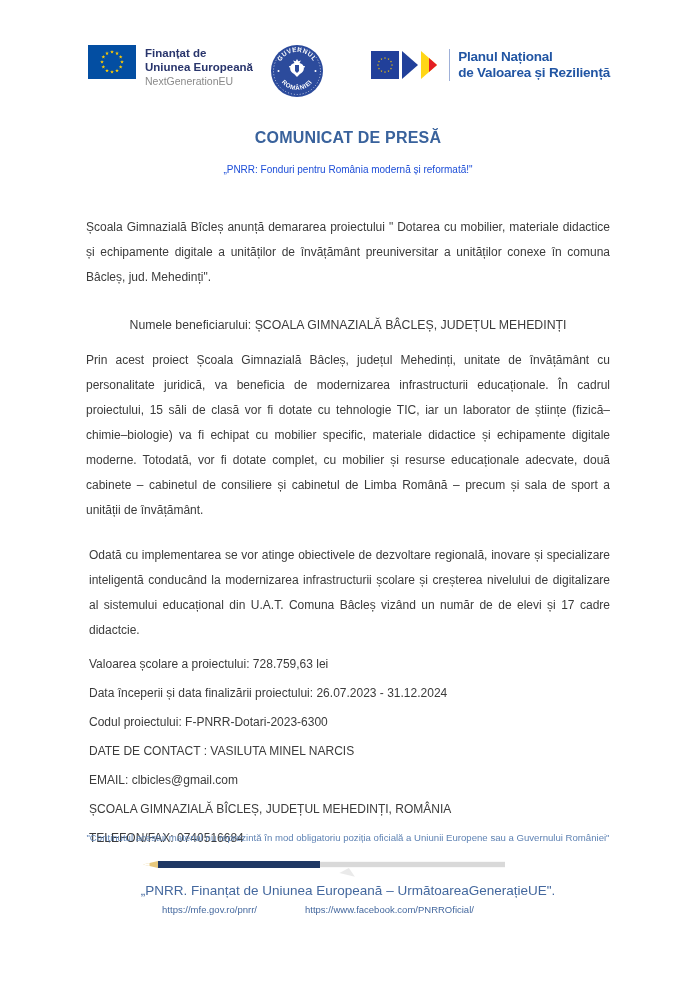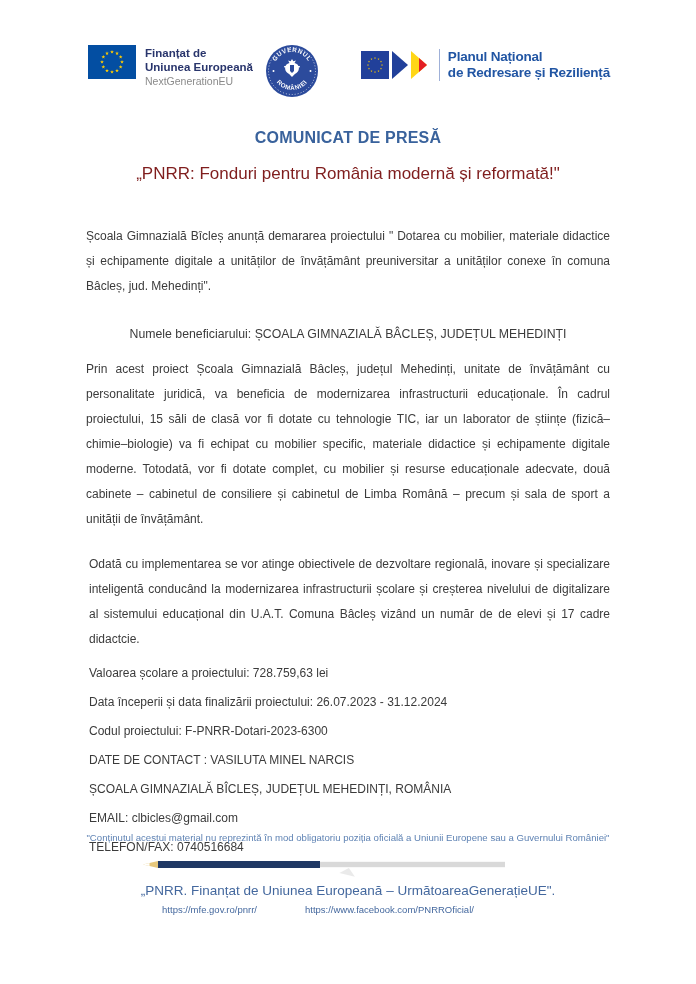--- a/index.html
+++ b/index.html
@@ -19,21 +19,21 @@
   .eu-text { padding-top: 1px; }
   .eu-text .l1, .eu-text .l2 { font-size: 11.5px; font-weight: bold; color: #29356c; line-height: 14px; }
   .eu-text .l3 { font-size: 10.5px; color: #8a8a8a; line-height: 15px; }
   .gov-seal { margin-top: 0; margin-right: 30px; }
   .pnrr-logo { display: flex; align-items: center; gap: 12px; margin-top: 4px; }
   .pnrr-text { border-left: 1.5px solid #9fb0d8; padding-left: 8px; }
   .pnrr-text div { font-size: 13.5px; font-weight: bold; color: #2155a3; line-height: 16px; letter-spacing: -0.2px; }
 
   
   .doc-title { text-align: center; font-size: 16px; font-weight: bold; color: #39629c; margin-top: 16px; letter-spacing: 0.2px; }
-  .doc-subtitle { text-align: center; font-size: 17px; color: #7f1d1d; margin-top: 17px; }
+  .doc-subtitle { text-align: center; font-size: 10px; color: #1d4ed8; margin-top: 17px; }
 
   
   .body-text { margin-top: 40px; }
   p.para { font-size: 12px; line-height: 25px; text-align: justify; color: #3b3b3b; }
   p.p1 { margin-bottom: 23px; }
   p.beneficiary { font-size: 12.3px; line-height: 25px; margin-bottom: 10px; text-align: center; }
   p.p2 { margin-bottom: 20px; }
   p.p3 { margin-bottom: 9px; padding-left: 3px; }
   .detail-line { font-size: 12px; line-height: 25px; margin-bottom: 4px; padding-left: 3px; color: #3b3b3b; }
 
@@ -126,40 +126,40 @@
           <use href="#star" transform="translate(7,15) scale(0.55)"></use>
           <use href="#star" transform="translate(8,11.5) scale(0.55)"></use>
           <use href="#star" transform="translate(10.5,9) scale(0.55)"></use>
         </g>
         <polygon points="31,1 31,29 47,15" fill="#21409a"></polygon>
         <polygon points="50,1 50,29 66,15" fill="#ffd617"></polygon>
         <polygon points="58,8 58,22 66,15" fill="#e31e24"></polygon>
       </svg>
       <div class="pnrr-text">
         <div>Planul Național</div>
-        <div>de Redresare și Reziliență</div>
+        <div>de Valoarea și Reziliență</div>
       </div>
     </div>
   </div>
 
   <div class="doc-title">COMUNICAT DE PRESĂ</div>
   <div class="doc-subtitle">„PNRR: Fonduri pentru România modernă și reformată!"</div>
 
   <div class="body-text">
     <p class="para p1">Școala Gimnazială Bîcleș anunță demararea proiectului " Dotarea cu mobilier, materiale didactice și echipamente digitale a unităților de învățământ preuniversitar a unităților conexe în comuna Bâcleș, jud. Mehedinți".</p>
     <p class="para beneficiary">Numele beneficiarului: ȘCOALA GIMNAZIALĂ BÂCLEȘ, JUDEȚUL MEHEDINȚI</p>
     <p class="para p2">Prin acest proiect Școala Gimnazială Bâcleș, județul Mehedinți, unitate de învățământ cu personalitate juridică, va beneficia de modernizarea infrastructurii educaționale. În cadrul proiectului, 15 săli de clasă vor fi dotate cu tehnologie TIC, iar un laborator de științe (fizică–chimie–biologie) va fi echipat cu mobilier specific, materiale didactice și echipamente digitale moderne. Totodată, vor fi dotate complet, cu mobilier și resurse educaționale adecvate, două cabinete – cabinetul de consiliere și cabinetul de Limba Română – precum și sala de sport a unității de învățământ.</p>
     <p class="para p3">Odată cu implementarea se vor atinge obiectivele de dezvoltare regională, inovare și specializare inteligentă conducând la modernizarea infrastructurii școlare și creșterea nivelului de digitalizare al sistemului educațional din U.A.T. Comuna Bâcleș vizând un număr de  de elevi și 17 cadre didactcie.</p>
 
     <div class="detail-line">Valoarea școlare a proiectului: 728.759,63 lei</div>
     <div class="detail-line">Data începerii și data finalizării proiectului: 26.07.2023 - 31.12.2024</div>
     <div class="detail-line">Codul proiectului: F-PNRR-Dotari-2023-6300</div>
     <div class="detail-line">DATE DE CONTACT : VASILUTA MINEL NARCIS</div>
+    <div class="detail-line">EMAIL: clbicles@gmail.com</div>
     <div class="detail-line">ȘCOALA GIMNAZIALĂ BÎCLEȘ, JUDEȚUL MEHEDINȚI, ROMÂNIA</div>
-    <div class="detail-line">EMAIL: clbicles@gmail.com</div>
     <div class="detail-line">TELEFON/FAX: 0740516684</div>
   </div>
 
   <div class="footer">
     <div class="disclaimer">"Conținutul acestui material nu reprezintă în mod obligatoriu poziția oficială a Uniunii Europene sau a Guvernului României"</div>
 
     <div class="divider-wrap">
       <svg width="362" height="10" viewBox="0 0 362 10">
         <polygon points="0,4.5 15,1 15,8" fill="#e6c87d"></polygon>
         <polygon points="0,4.5 6.5,2.9 6.5,6.1" fill="#ffffff"></polygon>

